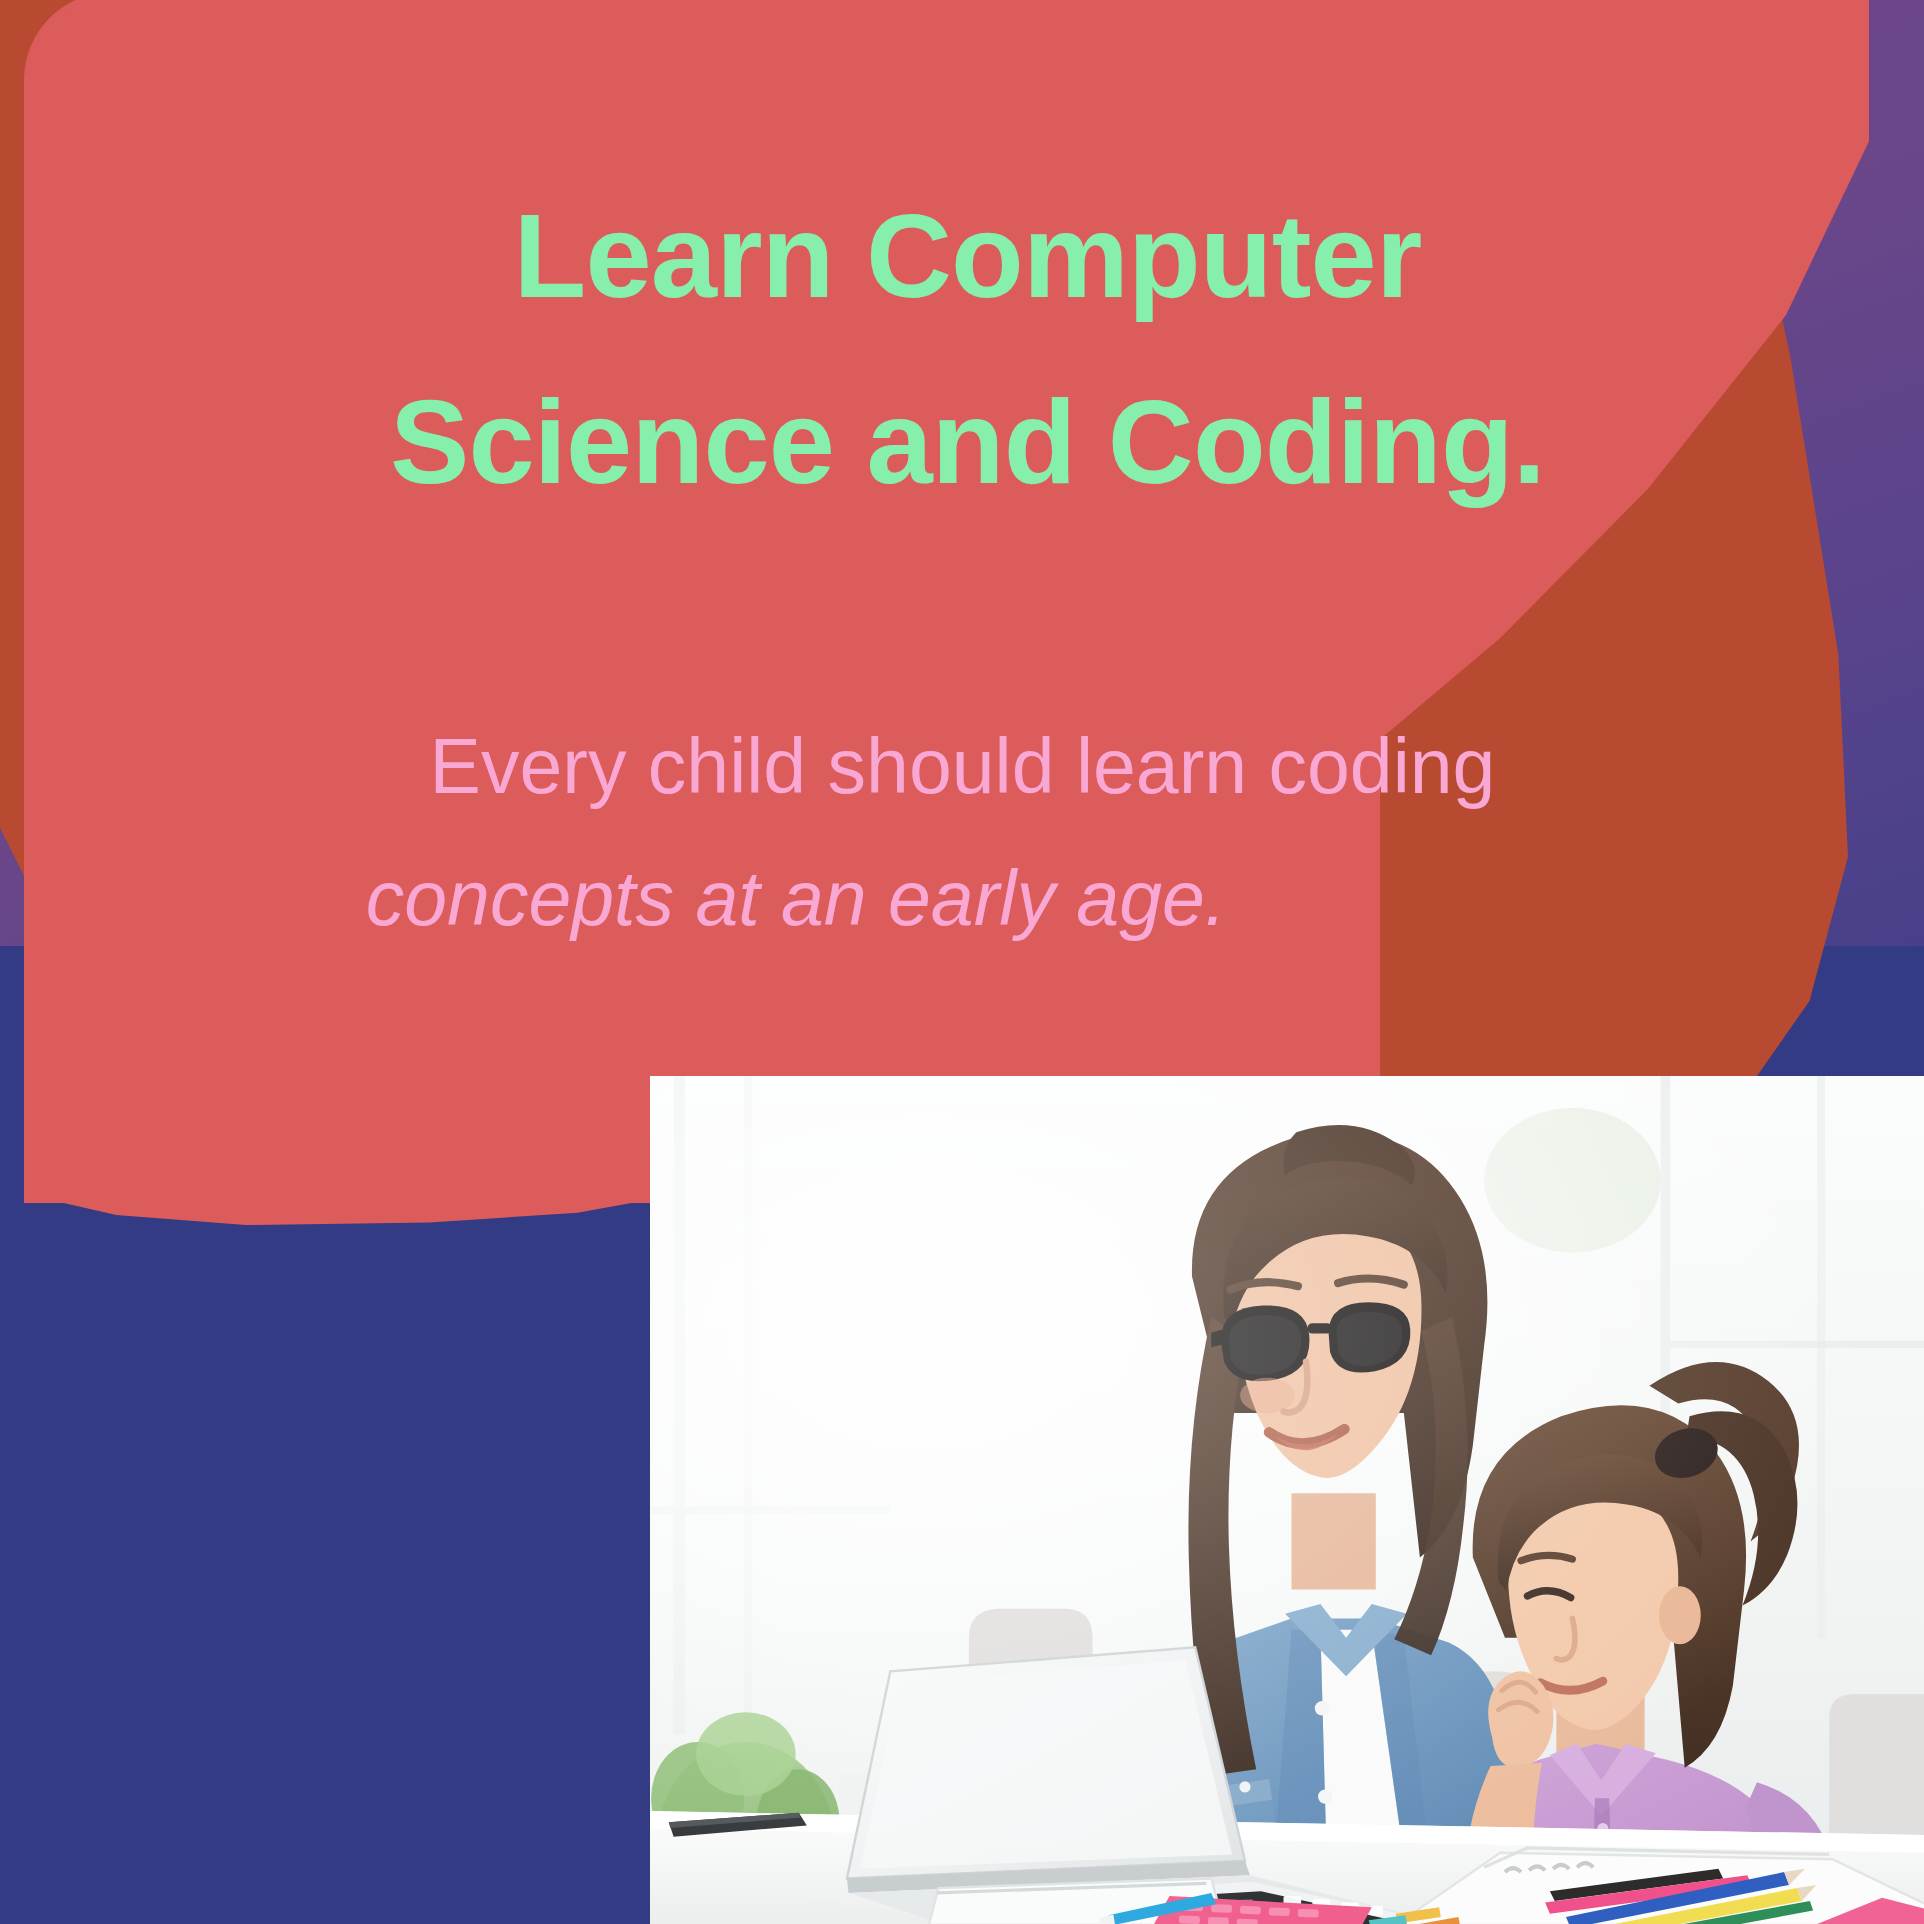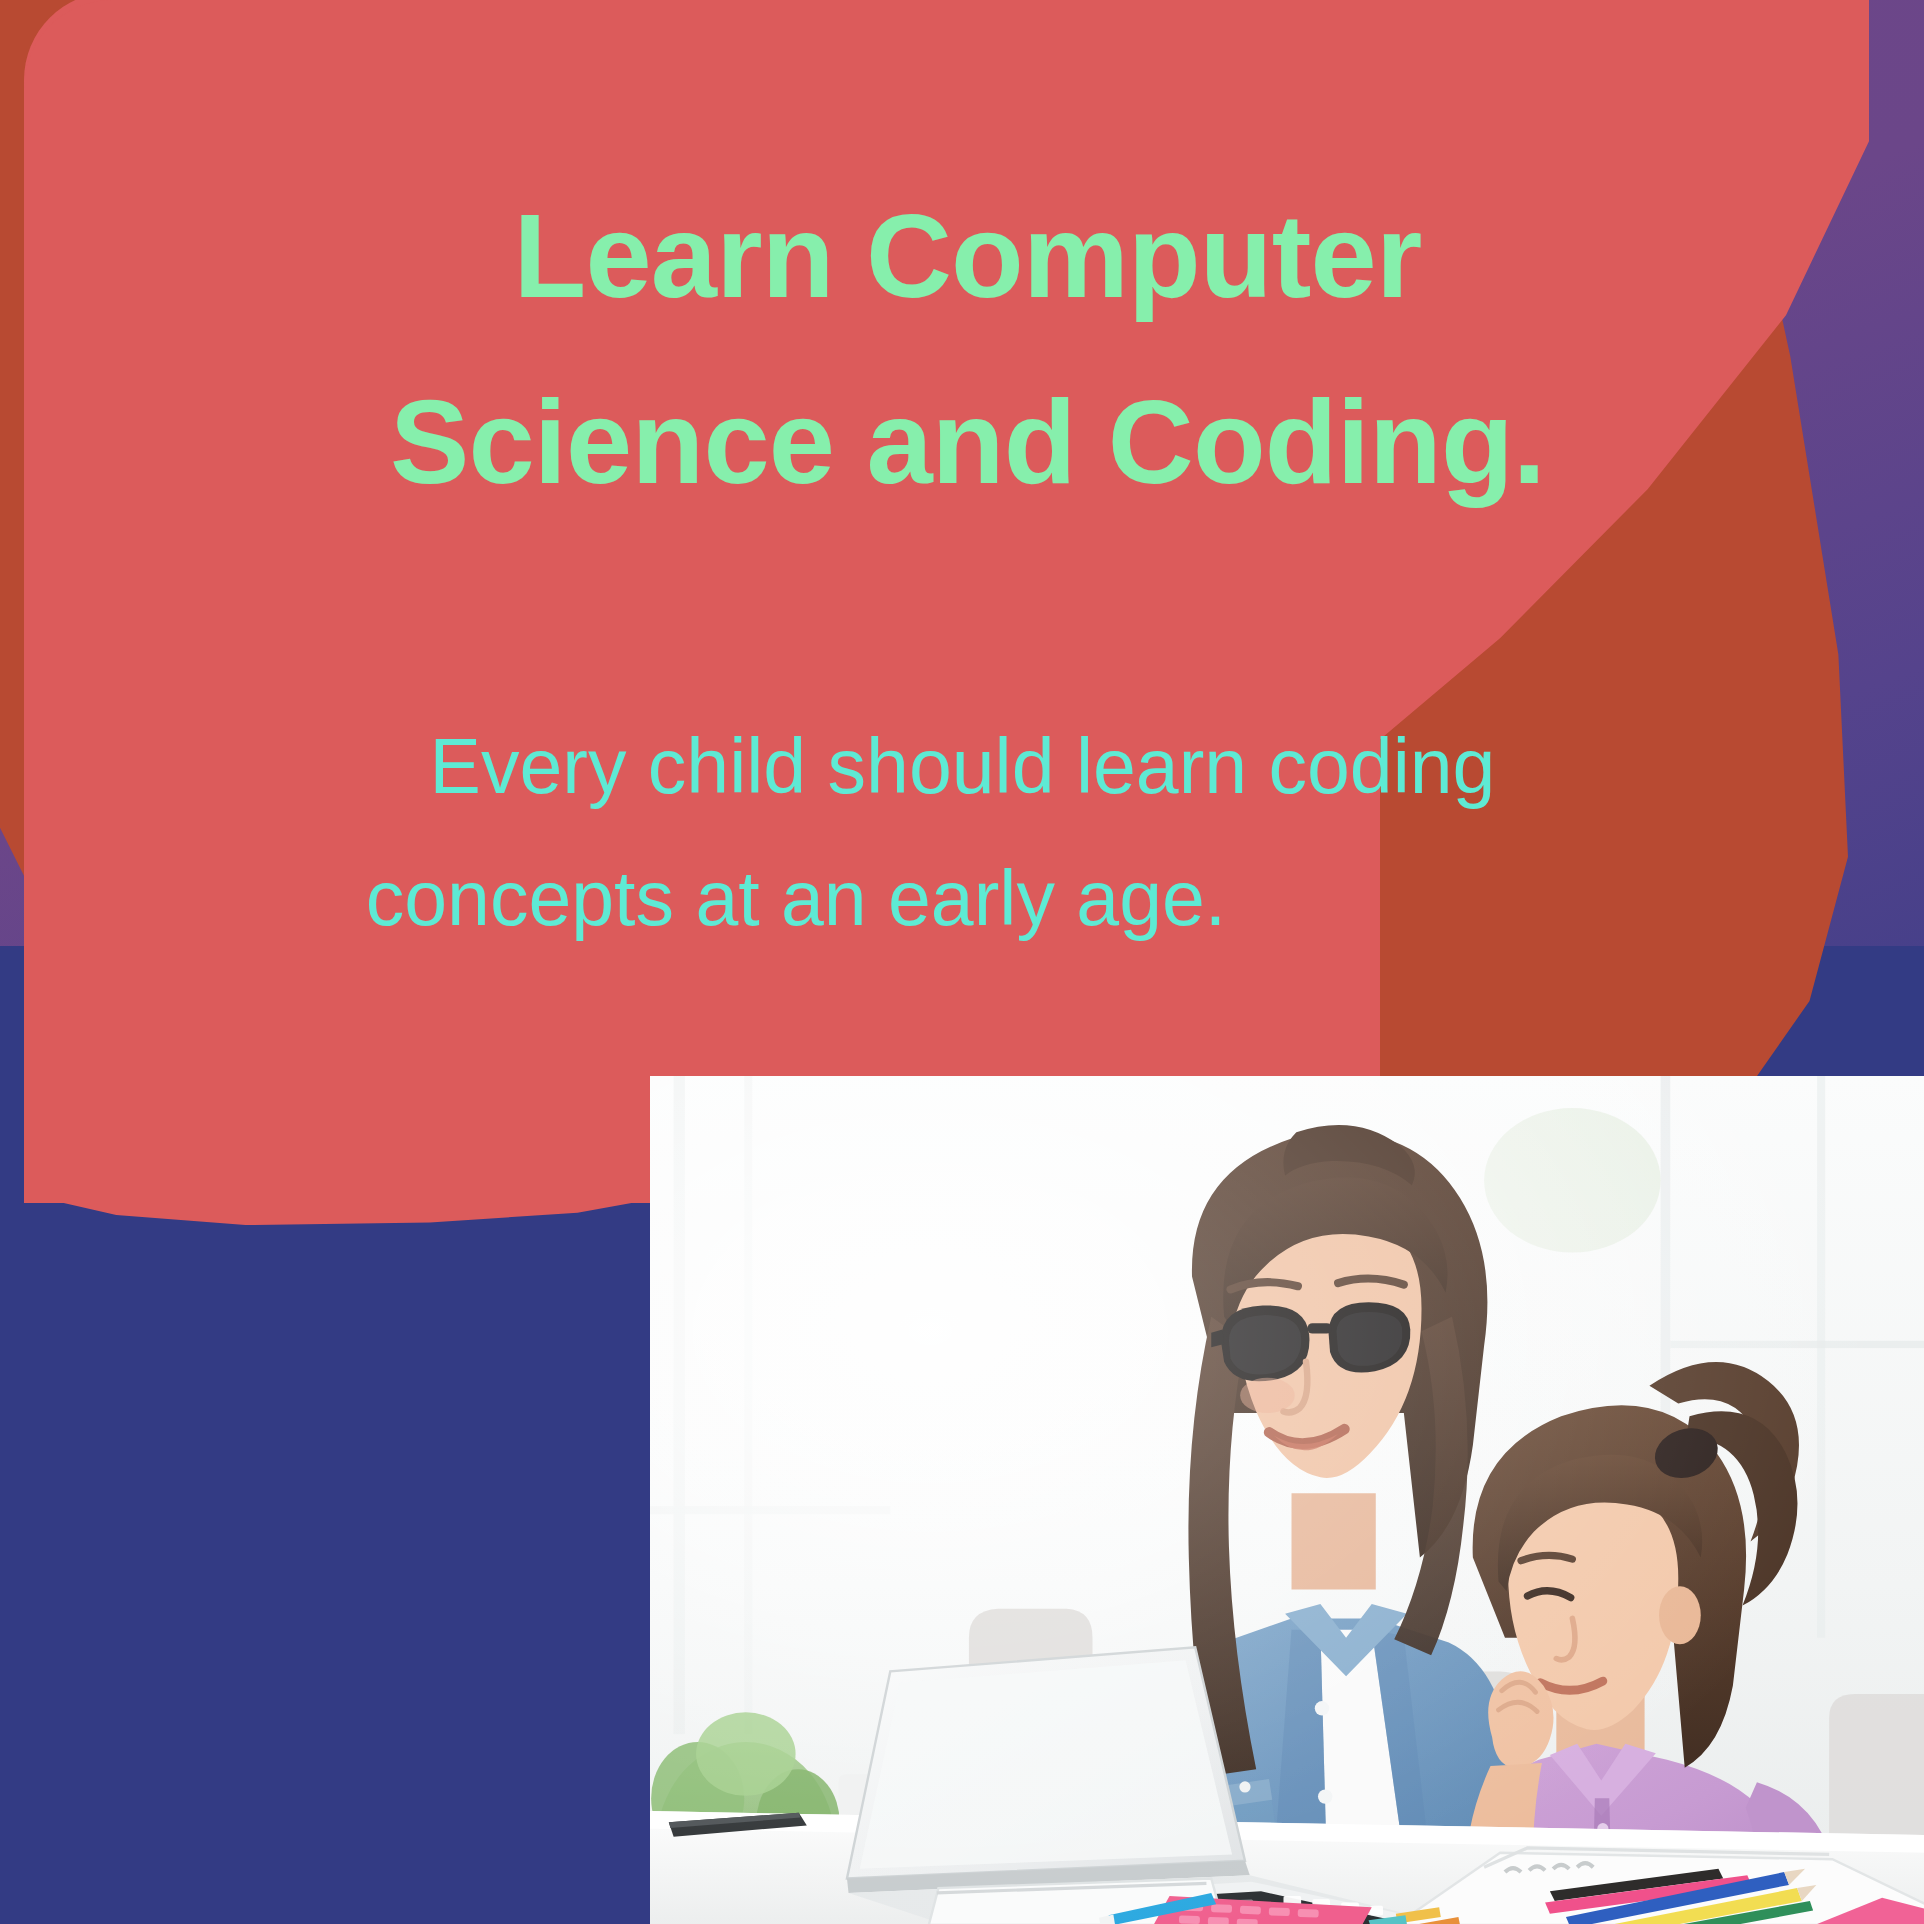--- a/index.html
+++ b/index.html
@@ -82,28 +82,28 @@
     font-size: 119px;
     line-height: 1.0;
     letter-spacing: -0.8px;
   }
   .headline-line1 { position: absolute; left: 0; top: 191px; width: 1925px; }
   .headline-line2 { position: absolute; left: 0; top: 377px; width: 1925px; text-align: center; }
 
   .subhead {
     margin: 0;
     padding: 0;
-    color: #5eead4;
+    color: #f9a8d4;
     font-weight: 300;
     font-size: 77px;
     line-height: 1.0;
     letter-spacing: 0px;
   }
   .subhead-line1 { position: absolute; left: 0; top: 728px; width: 1925px; }
-  .subhead-line2 { position: absolute; left: 0; top: 860px; width: 1592px; }
+  .subhead-line2 { position: absolute; left: 0; top: 860px; width: 1592px; font-style: italic; }
 
   
   .photo-panel {
     position: absolute;
     left: 650px;
     top: 1076px;
     width: 1275px;
     height: 849px;
     overflow: hidden;
     background: #f3f4f4;

